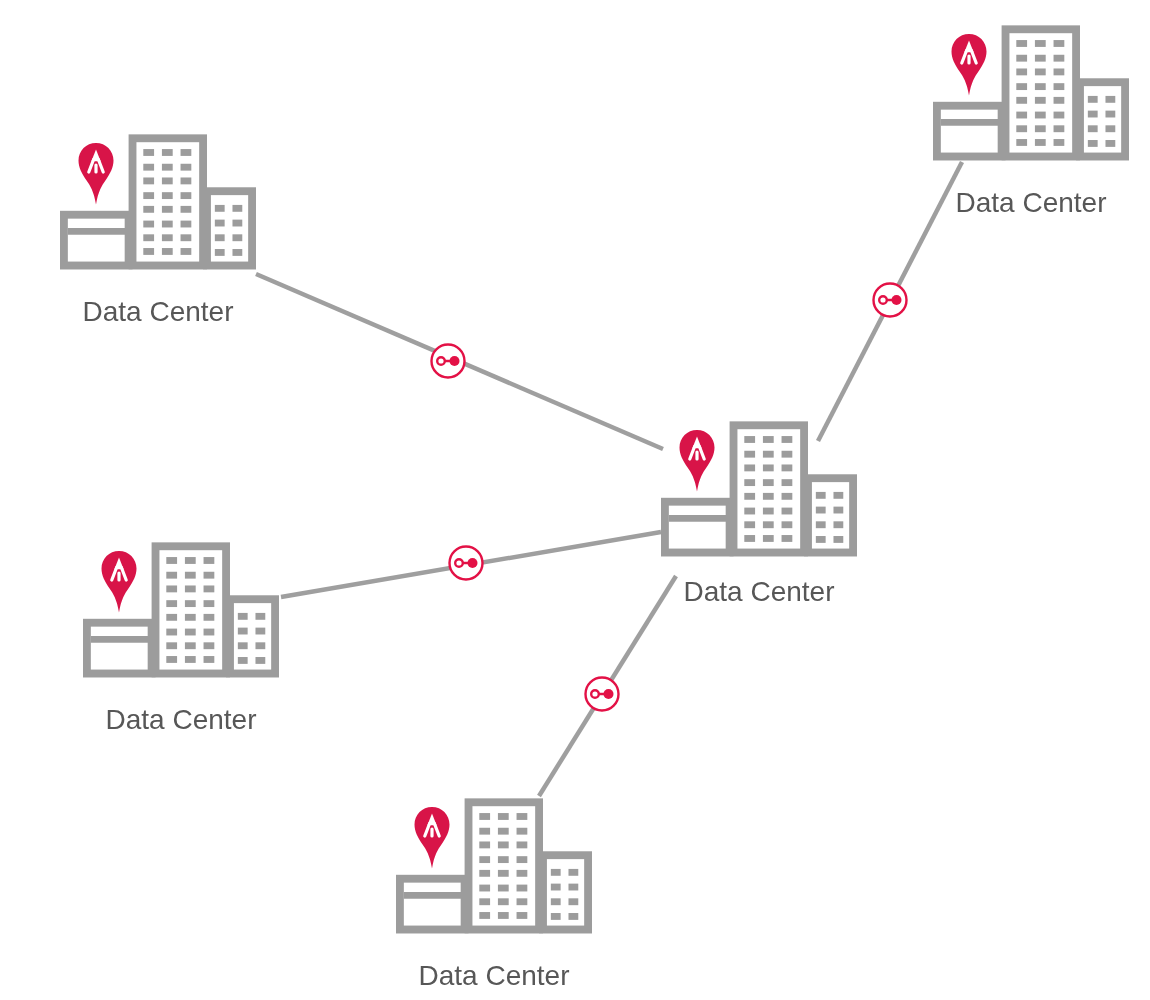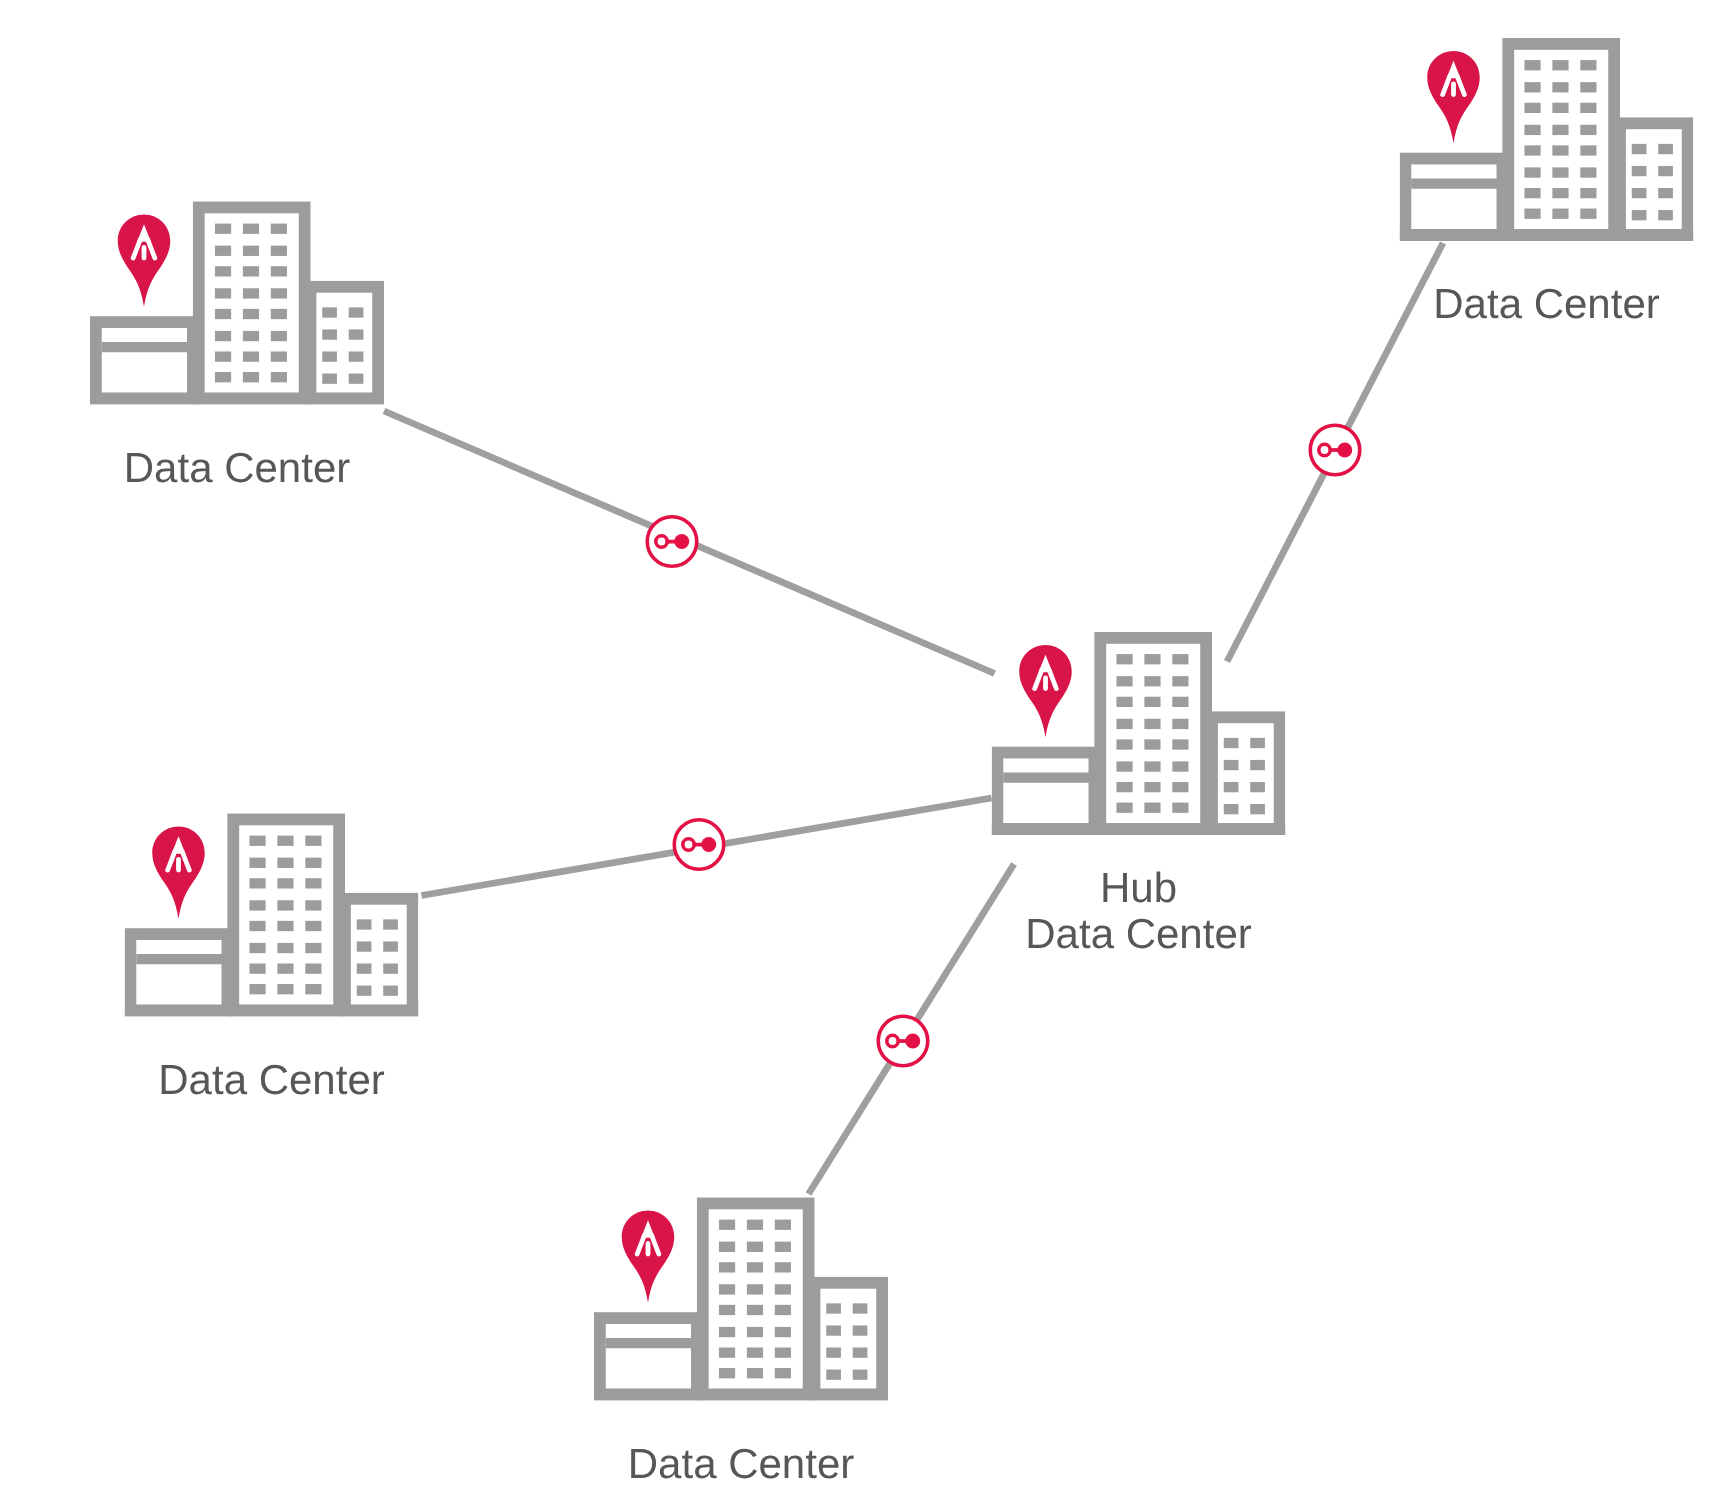--- a/index.html
+++ b/index.html
@@ -164,18 +164,17 @@
   </div>
 
   <div class="node hub" style="left:661px; top:419px;">
     <svg class="building-svg" width="196" height="138" viewBox="0 0 200 140">
         <use href="#sym-building"></use>
       </svg>
     <svg class="pin-svg" width="38" height="64" viewBox="0 0 38 64">
         <use href="#sym-pin"></use>
       </svg>
     <div class="node-label">
-      <div>Hub</div>
       <div>Data Center</div>
     </div>
   </div>
 
 </div>
 
 </body></html>

